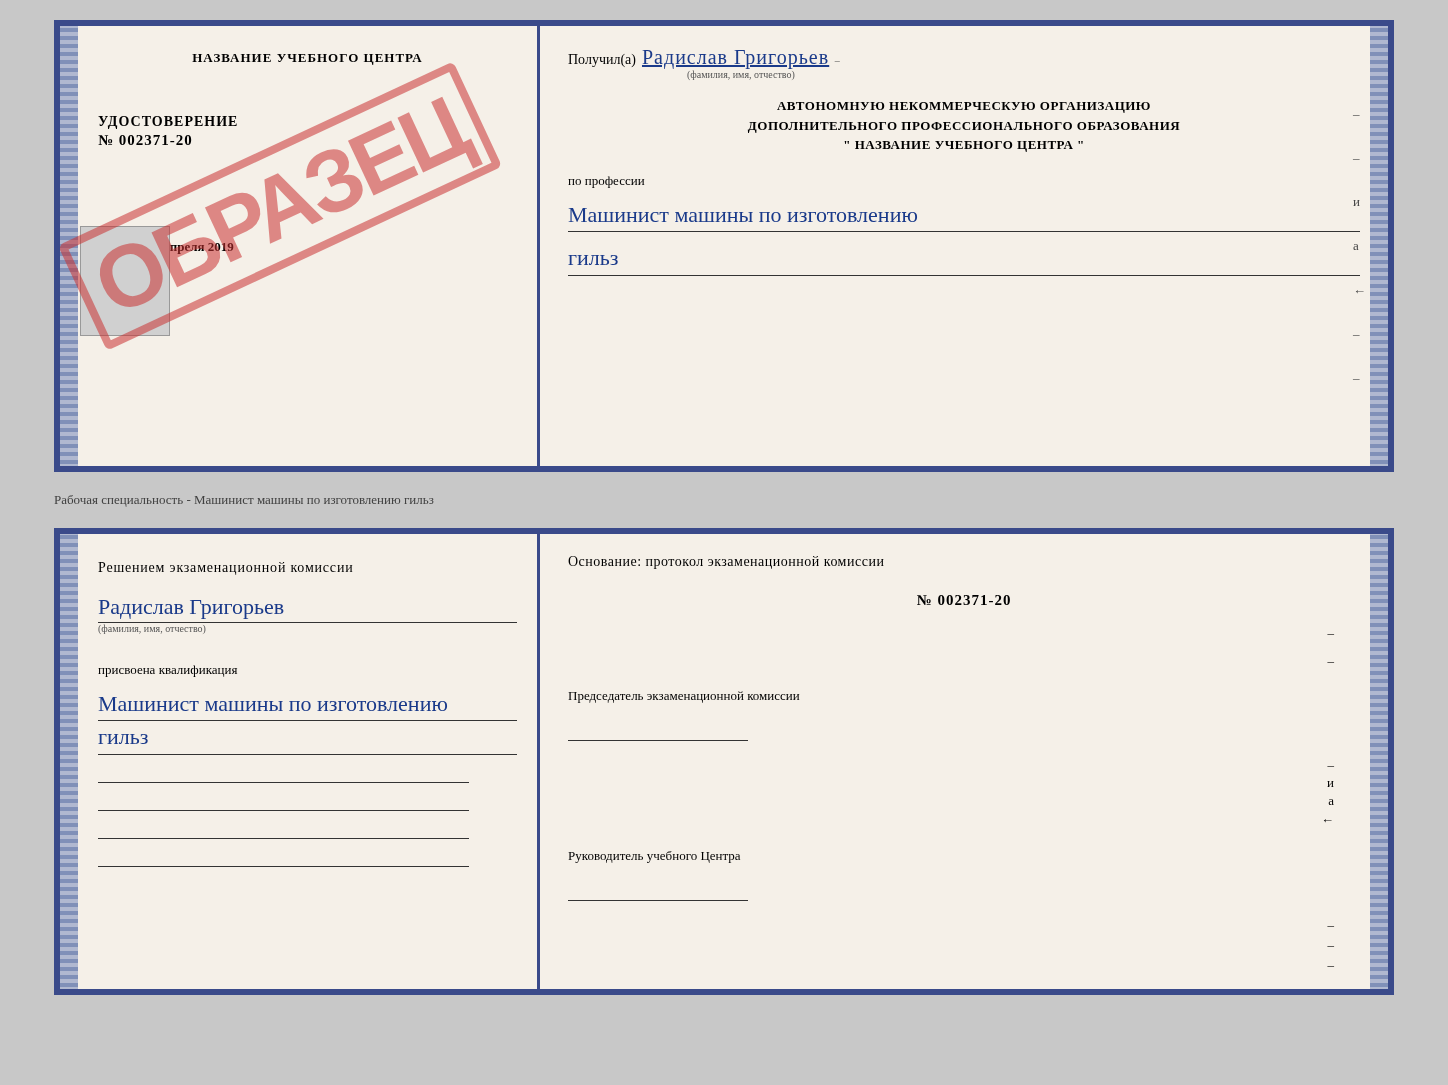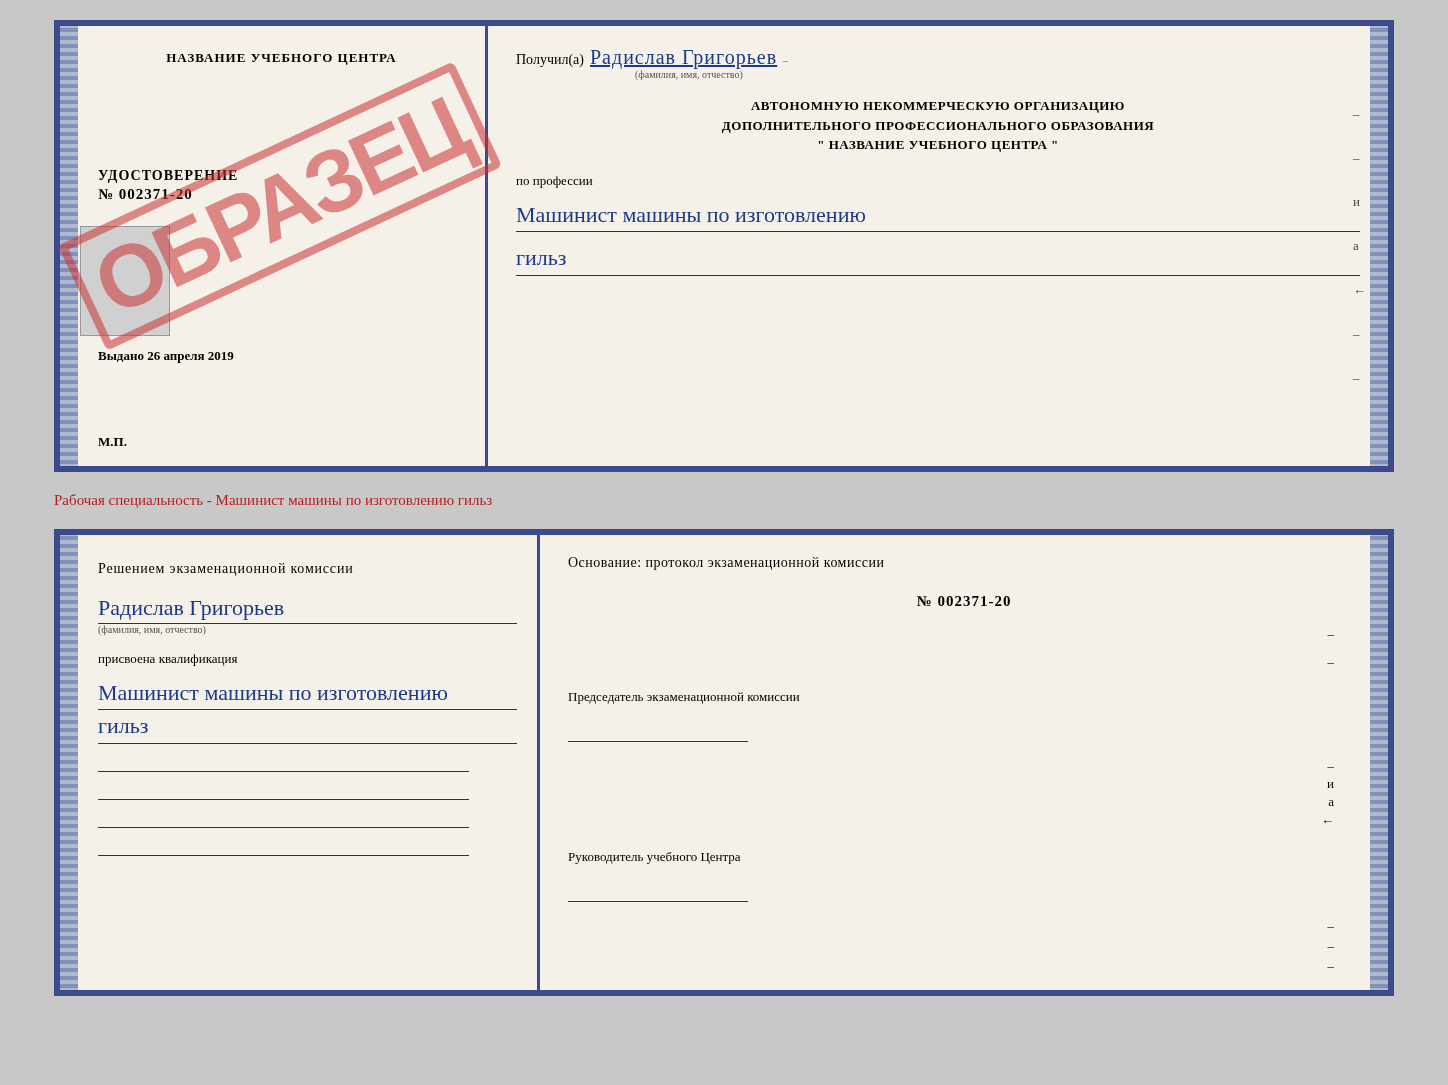--- a/index.html
+++ b/index.html
@@ -19,29 +19,28 @@
     .document {
       display: flex;
       width: 1340px;
       border: 6px solid #3a4a8a;
       background: #f5f0e8;
       position: relative;
       overflow: hidden;
     }
 
     .doc-left {
-      width: 428px;
+      width: 480px;
       min-height: 440px;
       border-right: 3px solid #3a4a8a;
       padding: 24px 20px 16px 20px;
       display: flex;
       flex-direction: column;
       position: relative;
       background: #f5f0e8;
-      justify-content: space-between;
     }
 
     .doc-right {
       flex: 1;
       padding: 20px 28px 16px 28px;
       display: flex;
       flex-direction: column;
       gap: 10px;
       background: #f5f0e8;
       position: relative;
@@ -197,22 +196,22 @@
       display: flex;
       flex-direction: column;
       gap: 28px;
       font-size: 13px;
       color: #444;
     }
 
     
     .separator-label {
       width: 1340px;
-      font-size: 15px;
-      color: #b91c1c;
+      font-size: 13px;
+      color: #404040;
       padding: 2px 0;
     }
 
     
     .doc-bottom-left {
       width: 480px;
       min-height: 400px;
       border-right: 3px solid #3a4a8a;
       padding: 24px 20px 16px 20px;
       display: flex;
@@ -407,21 +406,21 @@
 <div class="document">
 
   <div class="doc-bottom-left">
     <div class="bottom-heading">Решением  экзаменационной  комиссии</div>
 
     <div style="margin-top:8px;">
       <div class="bottom-handwritten-name">Радислав Григорьев</div>
       <div class="bottom-subfio">(фамилия, имя, отчество)</div>
     </div>
 
-    <div class="bottom-text" style="margin-top:8px;">присвоена квалификация</div>
+    <div class="bottom-text" style="margin-top:20px;">присвоена квалификация</div>
 
     <div style="margin-top:4px;">
       <div class="bottom-profession-hw">Машинист машины по изготовлению</div>
       <div class="bottom-profession-hw" style="margin-top:2px;">гильз</div>
     </div>
 
     <div class="bottom-underline"></div>
     <div class="bottom-underline"></div>
     <div class="bottom-underline"></div>
 

